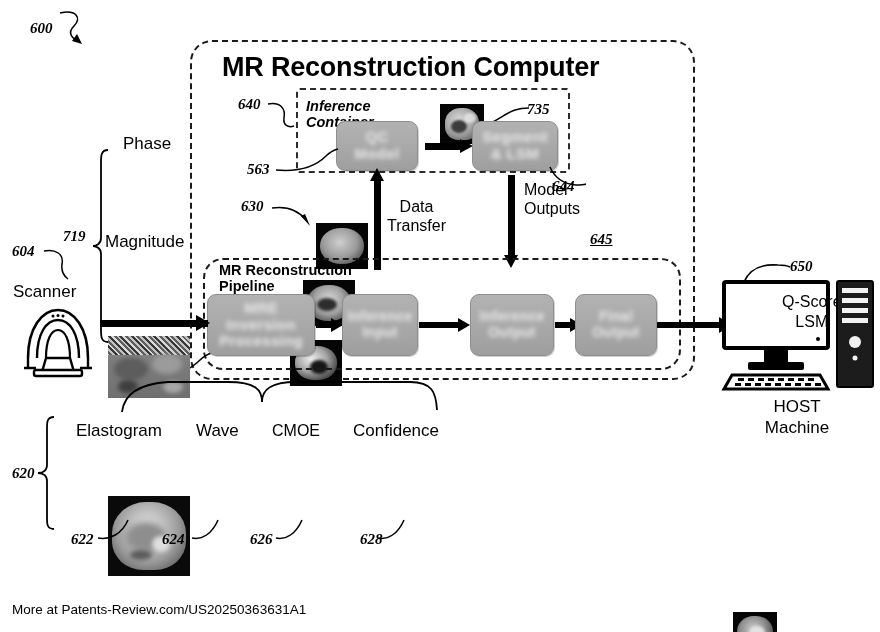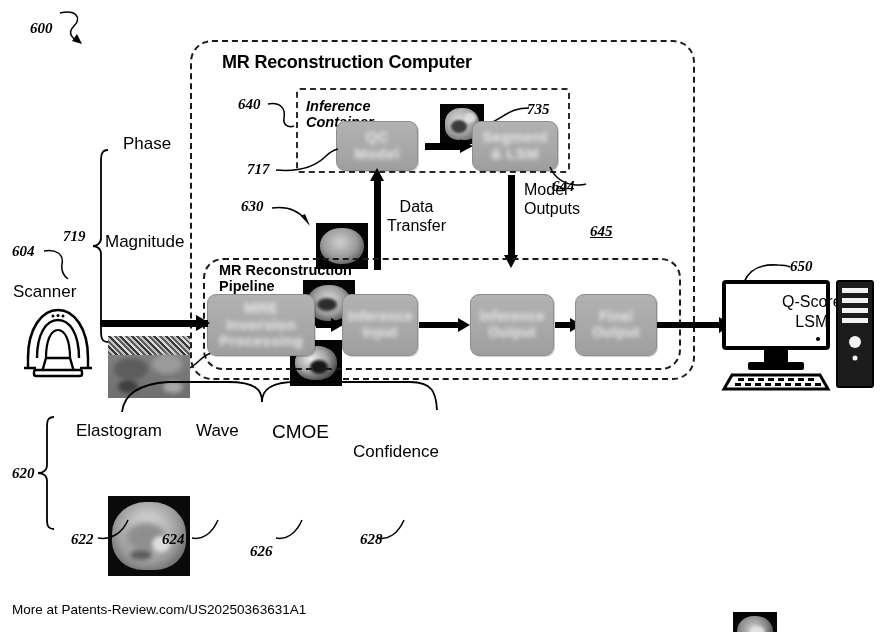--- a/index.html
+++ b/index.html
@@ -62,21 +62,21 @@
   
   .thumb { background:#050505; overflow:hidden; position:relative; border:0; }
   .thumb i { position:absolute; display:block; border-radius:50%; }
 
   .t-phase { background:#7a7a7a; }
   .t-mag   { background:#0a0a0a; }
 
   .hdrtitle {
     font-family:"Liberation Sans", sans-serif;
     font-weight:bold;
-    font-size:18px;
+    font-size:27px;
     letter-spacing:-.2px;
   }
   .sublabel { font-weight:bold; font-size:14.5px; line-height:1.12; }
   .plain { font-size:16px; line-height:1.2; }
 
   .figcap {
     font-family:"Liberation Serif", serif;
     font-weight:bold; font-size:26px; letter-spacing:.5px;
   }
   .footer { font-size:13.5px; }
@@ -105,21 +105,21 @@
 
   <div class="abs ref" style="left:238px; top:96px;">640</div>
   <svg class="abs" style="left:268px; top:98px;" width="36" height="40" viewBox="0 0 36 40">
     <path d="M0,6 C12,4 18,10 16,20 C15,27 20,30 26,28" fill="none" stroke="#000" stroke-width="1.5"></path>
   </svg>
 
   <div class="abs gblock faint" style="left:336px; top:121px; width:82px; height:50px;">
     <span class="btxt" style="font-size:15px; white-space:pre-line;">QC
 Model</span>
   </div>
-  <div class="abs ref" style="left:247px; top:161px;">717</div>
+  <div class="abs ref" style="left:247px; top:161px;">563</div>
   <svg class="abs" style="left:276px; top:148px;" width="66" height="28" viewBox="0 0 66 28">
     <path d="M0,22 C22,24 38,20 50,8 C54,4 58,2 62,1" fill="none" stroke="#000" stroke-width="1.5"></path>
   </svg>
 
   <div class="abs thumb" style="left:440px; top:104px; width:44px; height:40px;">
     <i style="left:5px;  top:4px;  width:34px; height:32px; border-radius:46% 46% 40% 40%; background:radial-gradient(ellipse at 42% 38%, #d9d9d9 0%, #ababab 45%, #6e6e6e 78%, #2a2a2a 100%);"></i>
     <i style="left:11px; top:16px; width:16px; height:13px; border-radius:50%; background:#3c3c3c; filter:blur(1.2px);"></i>
     <i style="left:24px; top:9px;  width:12px; height:10px; border-radius:50%; background:#e6e6e6; filter:blur(1.1px); opacity:.8;"></i>
   </div>
   <div class="abs ref" style="left:527px; top:101px;">735</div>
@@ -158,21 +158,21 @@
 
   <div class="abs arrowline" style="left:374px; top:180px; width:7px; height:90px;"></div>
   <div class="abs atri" style="left:370px; top:168px; border-left:7.5px solid transparent; border-right:7.5px solid transparent; border-bottom:13px solid #000;"></div>
   <div class="abs plain lbl" style="left:387px; top:197px; white-space:pre-line; text-align:center;">Data
 Transfer</div>
 
   <div class="abs arrowline" style="left:508px; top:175px; width:7px; height:82px;"></div>
   <div class="abs atri" style="left:504px; top:255px; border-left:7.5px solid transparent; border-right:7.5px solid transparent; border-top:13px solid #000;"></div>
   <div class="abs plain lbl" style="left:524px; top:180px; white-space:pre-line;">Model
 Outputs</div>
-  <div class="abs ref ref-u" style="left:590px; top:223px;">645</div>
+  <div class="abs ref ref-u" style="left:590px; top:231px;">645</div>
 
   <div class="abs dashbox" style="left:203px; top:258px; width:478px; height:112px; border-radius:20px;"></div>
   <div class="abs sublabel lbl" style="left:219px; top:262px;">MR Reconstruction
 Pipeline</div>
 
   <div class="abs ref" style="left:117px; top:370px;">610</div>
   <svg class="abs" style="left:146px; top:352px;" width="70" height="28" viewBox="0 0 70 28">
     <path d="M0,24 C20,26 40,22 54,8 C58,4 62,2 66,1" fill="none" stroke="#000" stroke-width="1.5"></path>
   </svg>
 
@@ -302,20 +302,22 @@
   <svg class="abs" style="left:836px; top:280px;" width="38" height="108" viewBox="0 0 38 108">
     <rect x="1" y="1" width="36" height="106" rx="2" fill="#1c1c1c" stroke="#000" stroke-width="2"></rect>
     <rect x="6" y="8" width="26" height="5" fill="#f2f2f2"></rect>
     <rect x="6" y="18" width="26" height="5" fill="#f2f2f2"></rect>
     <rect x="6" y="28" width="26" height="5" fill="#f2f2f2"></rect>
     <rect x="6" y="38" width="26" height="5" fill="#f2f2f2"></rect>
     <circle cx="19" cy="62" r="6" fill="#f2f2f2"></circle>
     <circle cx="19" cy="78" r="2.5" fill="#f2f2f2"></circle>
   </svg>
 
+  <div class="abs lbl" style="left:742px; top:396px; font-size:17px; line-height:1.25; white-space:pre-line; text-align:center; width:110px;">HOST
+Machine</div>
 
   <svg class="abs" style="left:110px; top:368px;" width="330" height="46" viewBox="0 0 330 46">
     <path d="M12,44 C14,26 28,16 58,14 L118,14 C146,14 152,22 152,34" fill="none" stroke="#000" stroke-width="1.8"></path>
     <path d="M152,34 C152,22 160,14 186,14 L300,14 C322,14 326,24 327,42" fill="none" stroke="#000" stroke-width="1.8"></path>
   </svg>
 
   <svg class="abs" style="left:36px; top:415px;" width="20" height="116" viewBox="0 0 20 116">
     <path d="M18,2 C11,2 11,7 11,13 L11,50 C11,56 6,58 2,58 C6,58 11,60 11,66 L11,103 C11,109 11,114 18,114" fill="none" stroke="#000" stroke-width="1.8"></path>
   </svg>
   <div class="abs ref" style="left:12px; top:465px;">620</div>
@@ -327,28 +329,28 @@
     <path d="M0,20 C12,22 24,16 30,2" fill="none" stroke="#000" stroke-width="1.5"></path>
   </svg>
 
   <div class="abs plain lbl" style="left:196px; top:421px; font-size:17px;">Wave</div>
 
   <div class="abs ref" style="left:150px; top:531px;margin-left:12px;">624</div>
   <svg class="abs" style="left:192px; top:518px;" width="34" height="24" viewBox="0 0 34 24">
     <path d="M0,20 C10,22 20,16 26,2" fill="none" stroke="#000" stroke-width="1.5"></path>
   </svg>
 
-  <div class="abs plain lbl" style="left:272px; top:421px; font-size:19px;">CMOE</div>
-
-  <div class="abs ref" style="left:250px; top:543px;">626</div>
+  <div class="abs plain lbl" style="left:272px; top:421px; font-size:16px;">CMOE</div>
+
+  <div class="abs ref" style="left:250px; top:531px;">626</div>
   <svg class="abs" style="left:276px; top:518px;" width="34" height="24" viewBox="0 0 34 24">
     <path d="M0,20 C10,22 20,16 26,2" fill="none" stroke="#000" stroke-width="1.5"></path>
   </svg>
 
-  <div class="abs plain lbl" style="left:353px; top:442px; font-size:17px;">Confidence</div>
+  <div class="abs plain lbl" style="left:353px; top:421px; font-size:17px;">Confidence</div>
 
   <div class="abs ref" style="left:360px; top:531px;">628</div>
   <svg class="abs" style="left:378px; top:518px;" width="34" height="24" viewBox="0 0 34 24">
     <path d="M0,20 C10,22 20,16 26,2" fill="none" stroke="#000" stroke-width="1.5"></path>
   </svg>
 
   <div class="abs footer lbl" style="left:12px; top:602px;">More at Patents-Review.com/US20250363631A1</div>
 
 </div>
 

